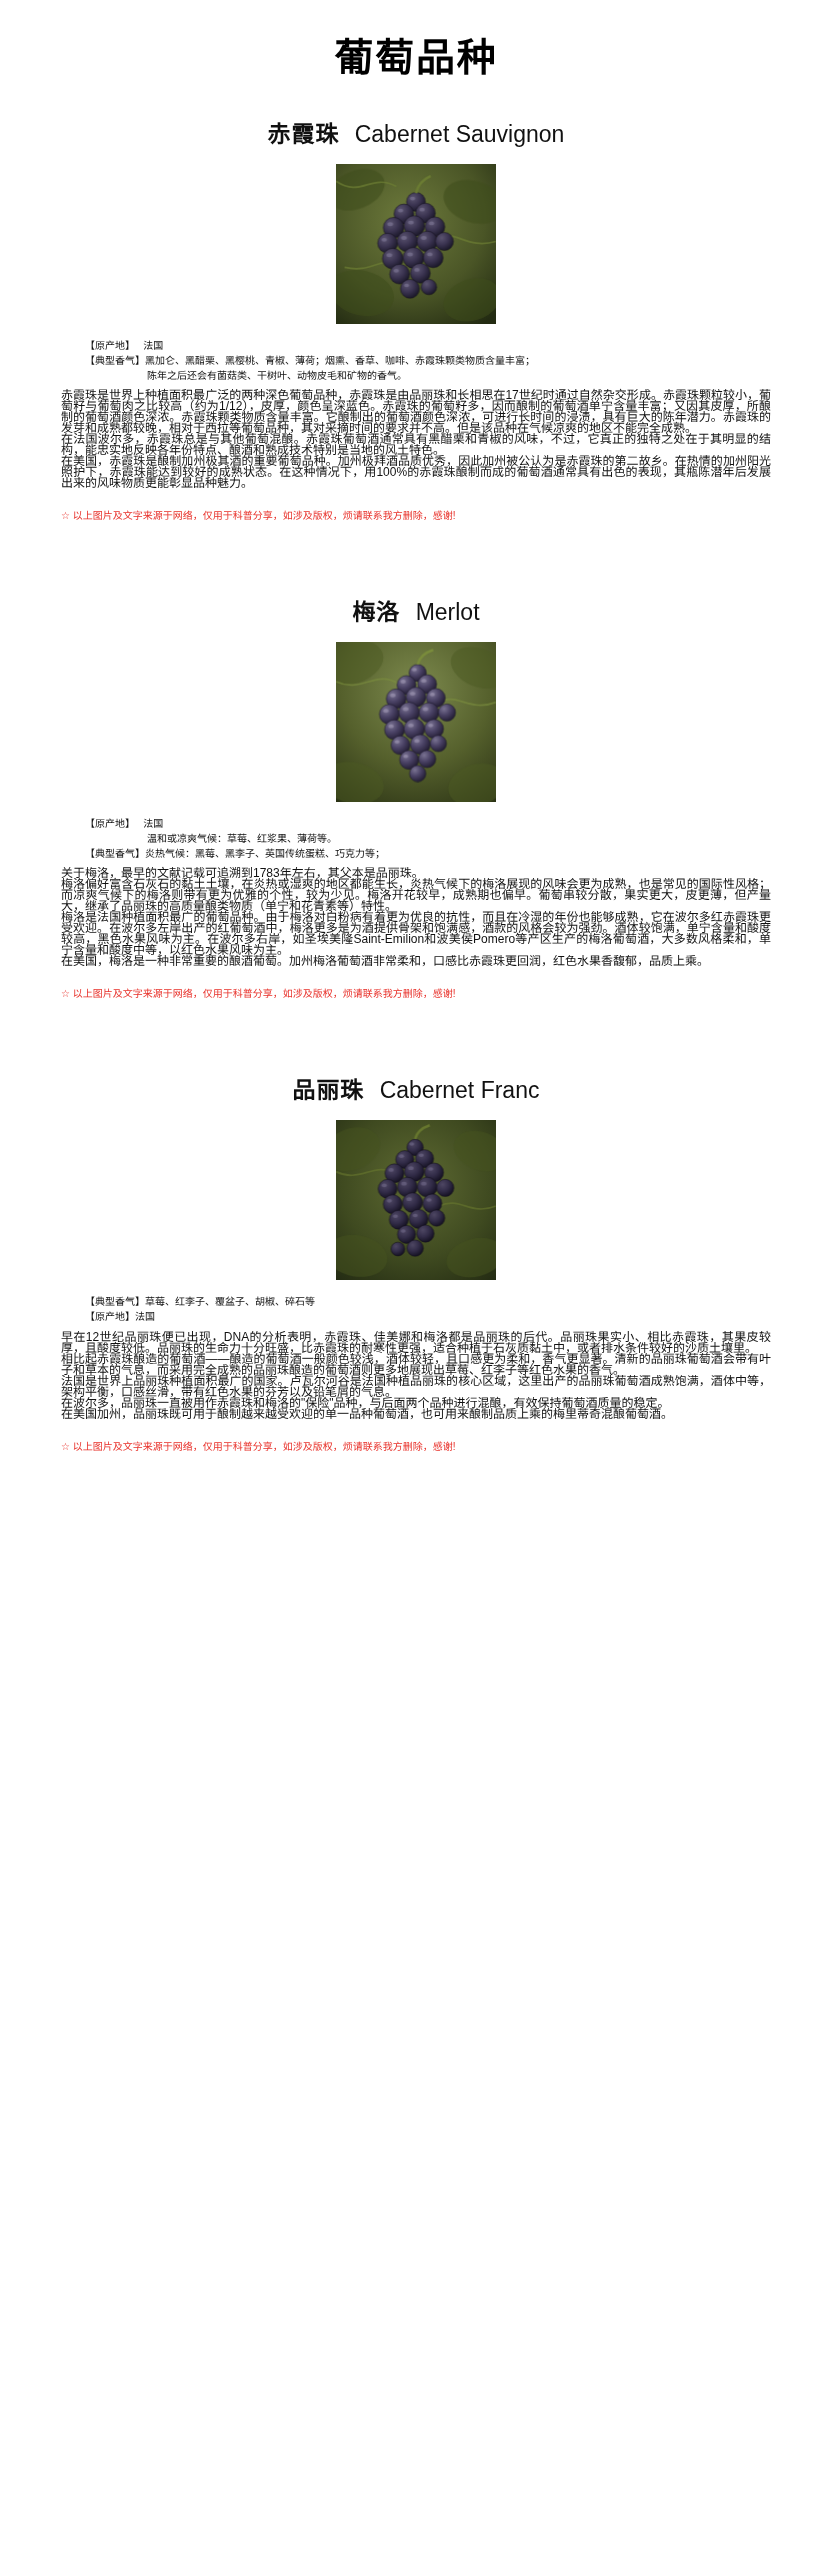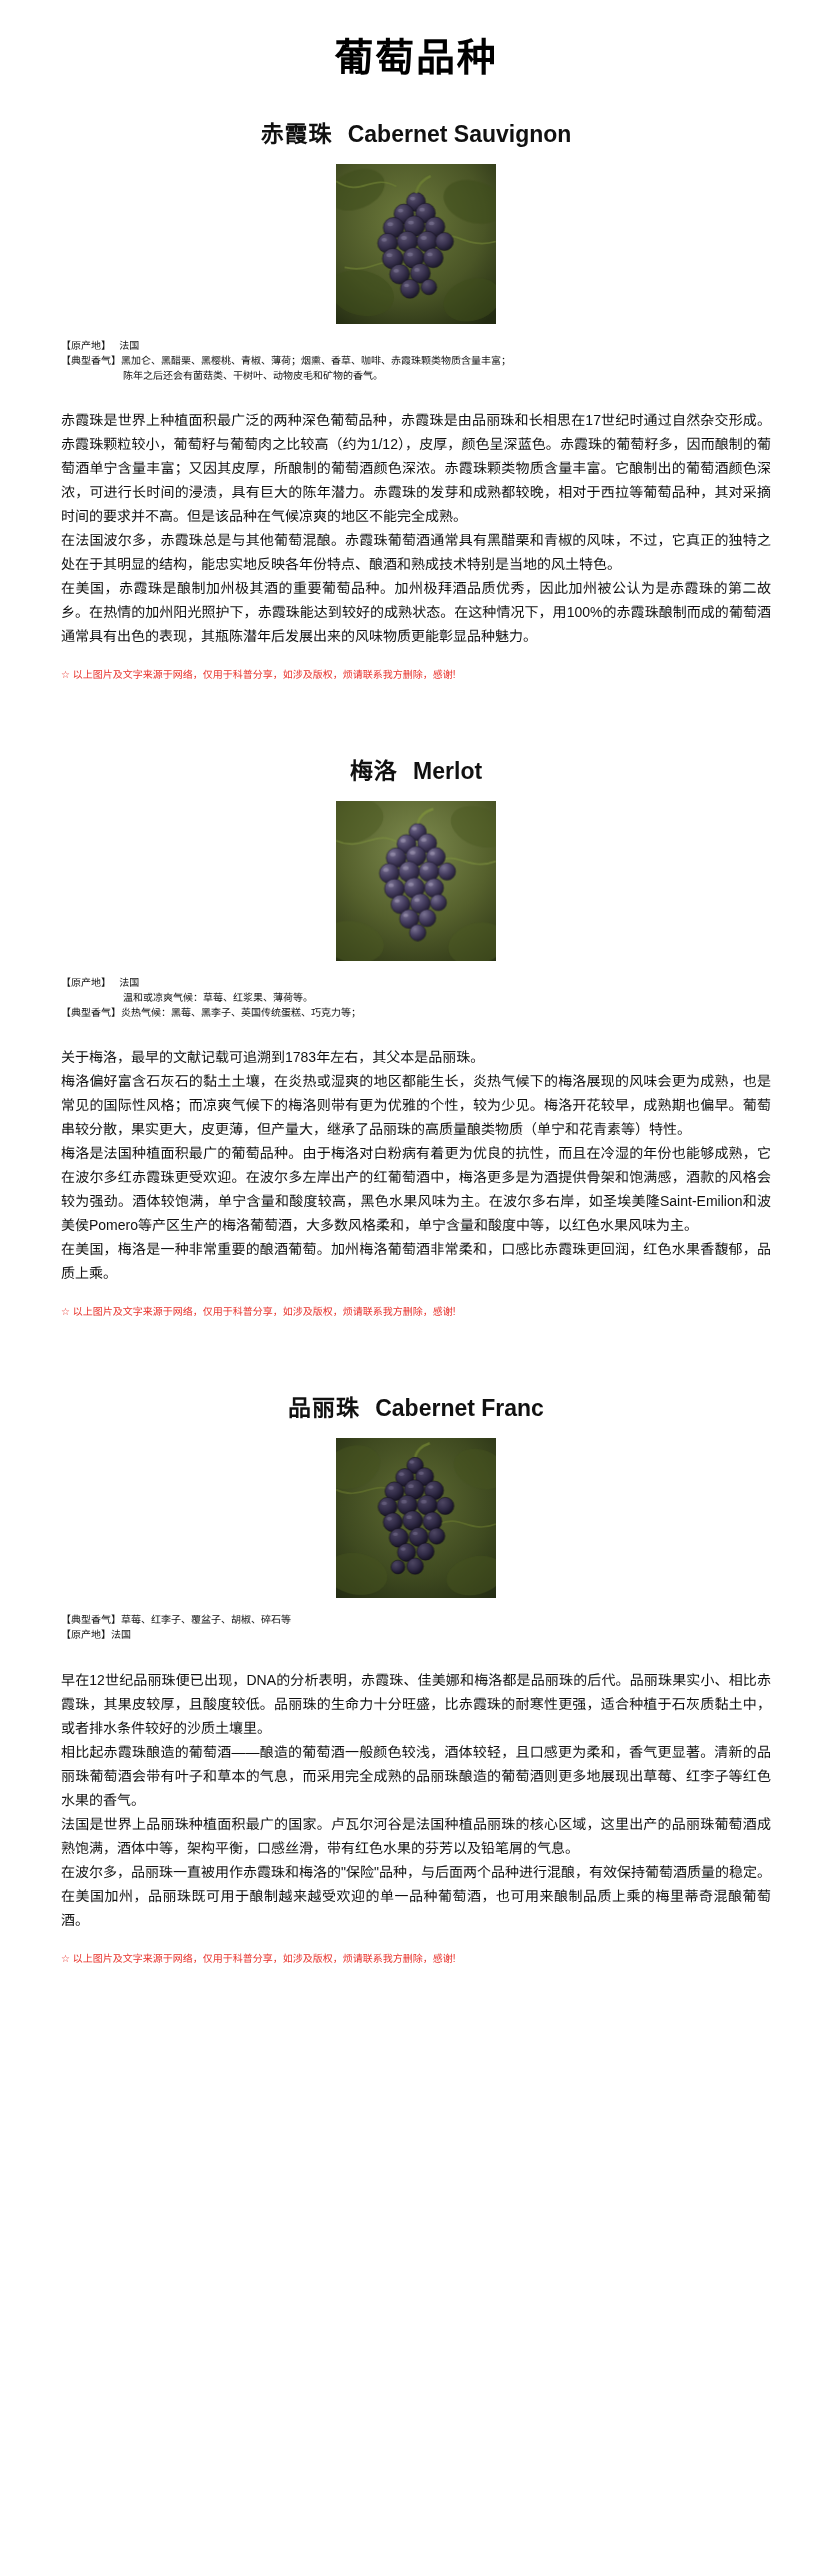--- a/index.html
+++ b/index.html
@@ -35,21 +35,21 @@
     font-size: 23px;
     font-weight: bold;
     color: #111;
     margin: 12px 0 15.4px 0;
     letter-spacing: 0.9px;
   }
   .section-title .cn {
     font-weight: bold;
   }
   .section-title .en {
-    font-weight: bold;
+    font-weight: normal;
     margin-left: 15.4px;
     letter-spacing: 0px;
   }
   .img-wrap {
     display: flex;
     justify-content: center;
     margin-bottom: 15.4px;
   }
   .grape-photo {
     width: 160px;
@@ -60,30 +60,31 @@
   .meta {
     width: 710px;
     margin: 0 auto;
     font-size: 10px;
     line-height: 14.6px;
     color: #111;
   }
   .meta .row {
     display: block;
     white-space: pre-wrap;
+    margin-left: 24px;
   }
   .meta .indent {
     display: inline-block;
     width: 62px;
   }
   .body-text {
     width: 710px;
-    margin: 25px auto 0 auto;
-    font-size: 14px;
-    line-height: 24px;
+    margin: 7px auto 0 auto;
+    font-size: 12px;
+    line-height: 11px;
     color: #111;
     text-align: justify;
   }
   .body-text p {
     margin: 0 0 0 0;
   }
   .disclaimer {
     width: 710px;
     margin: 19px auto 0 auto;
     font-size: 10px;

